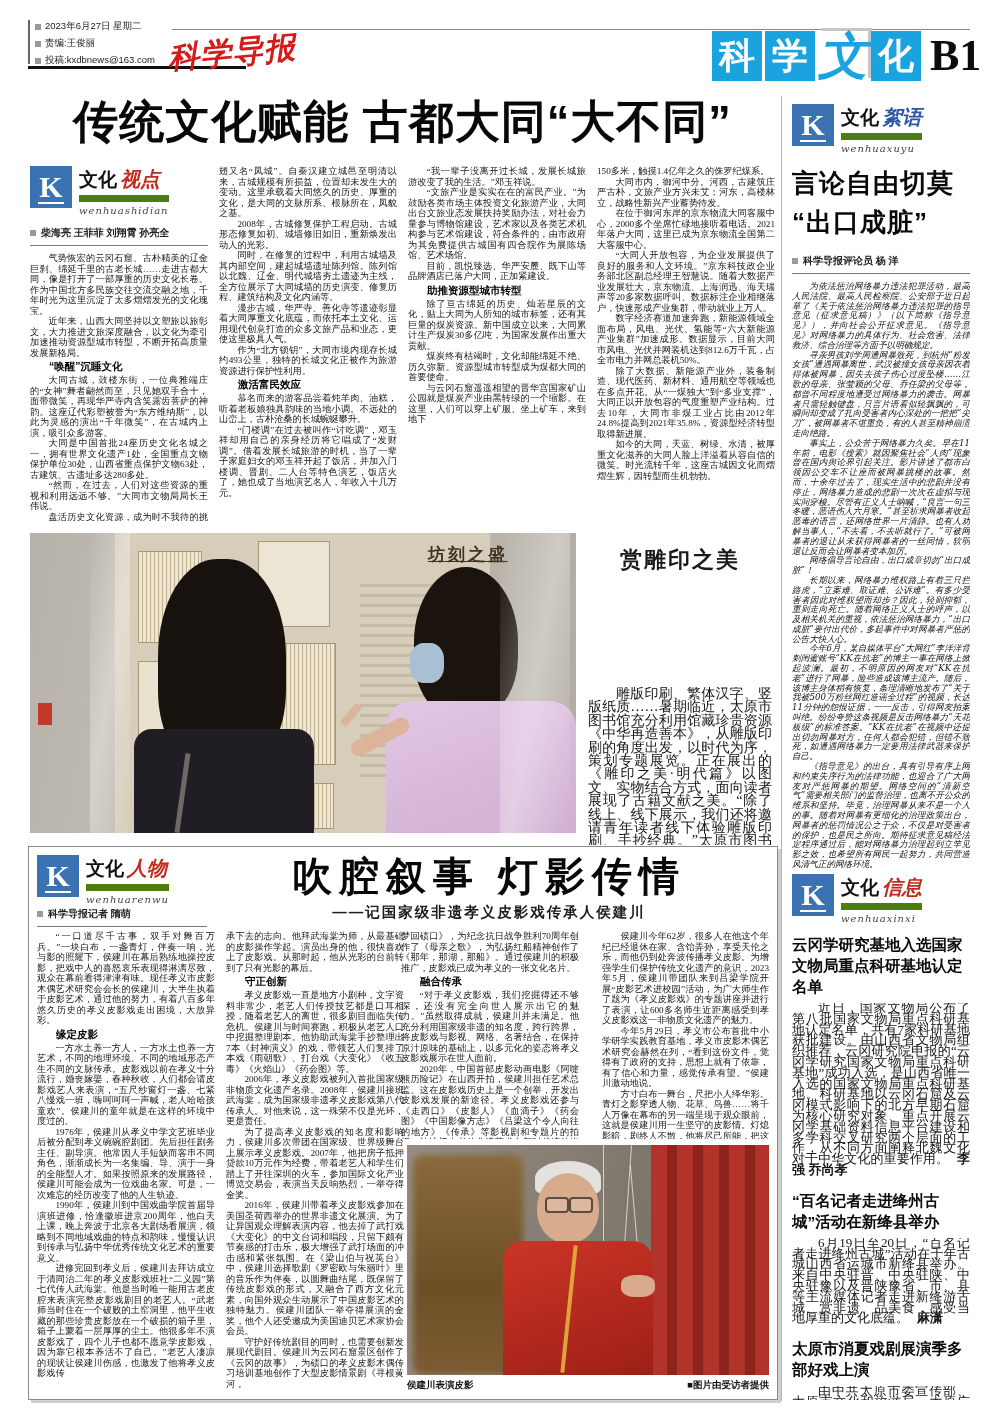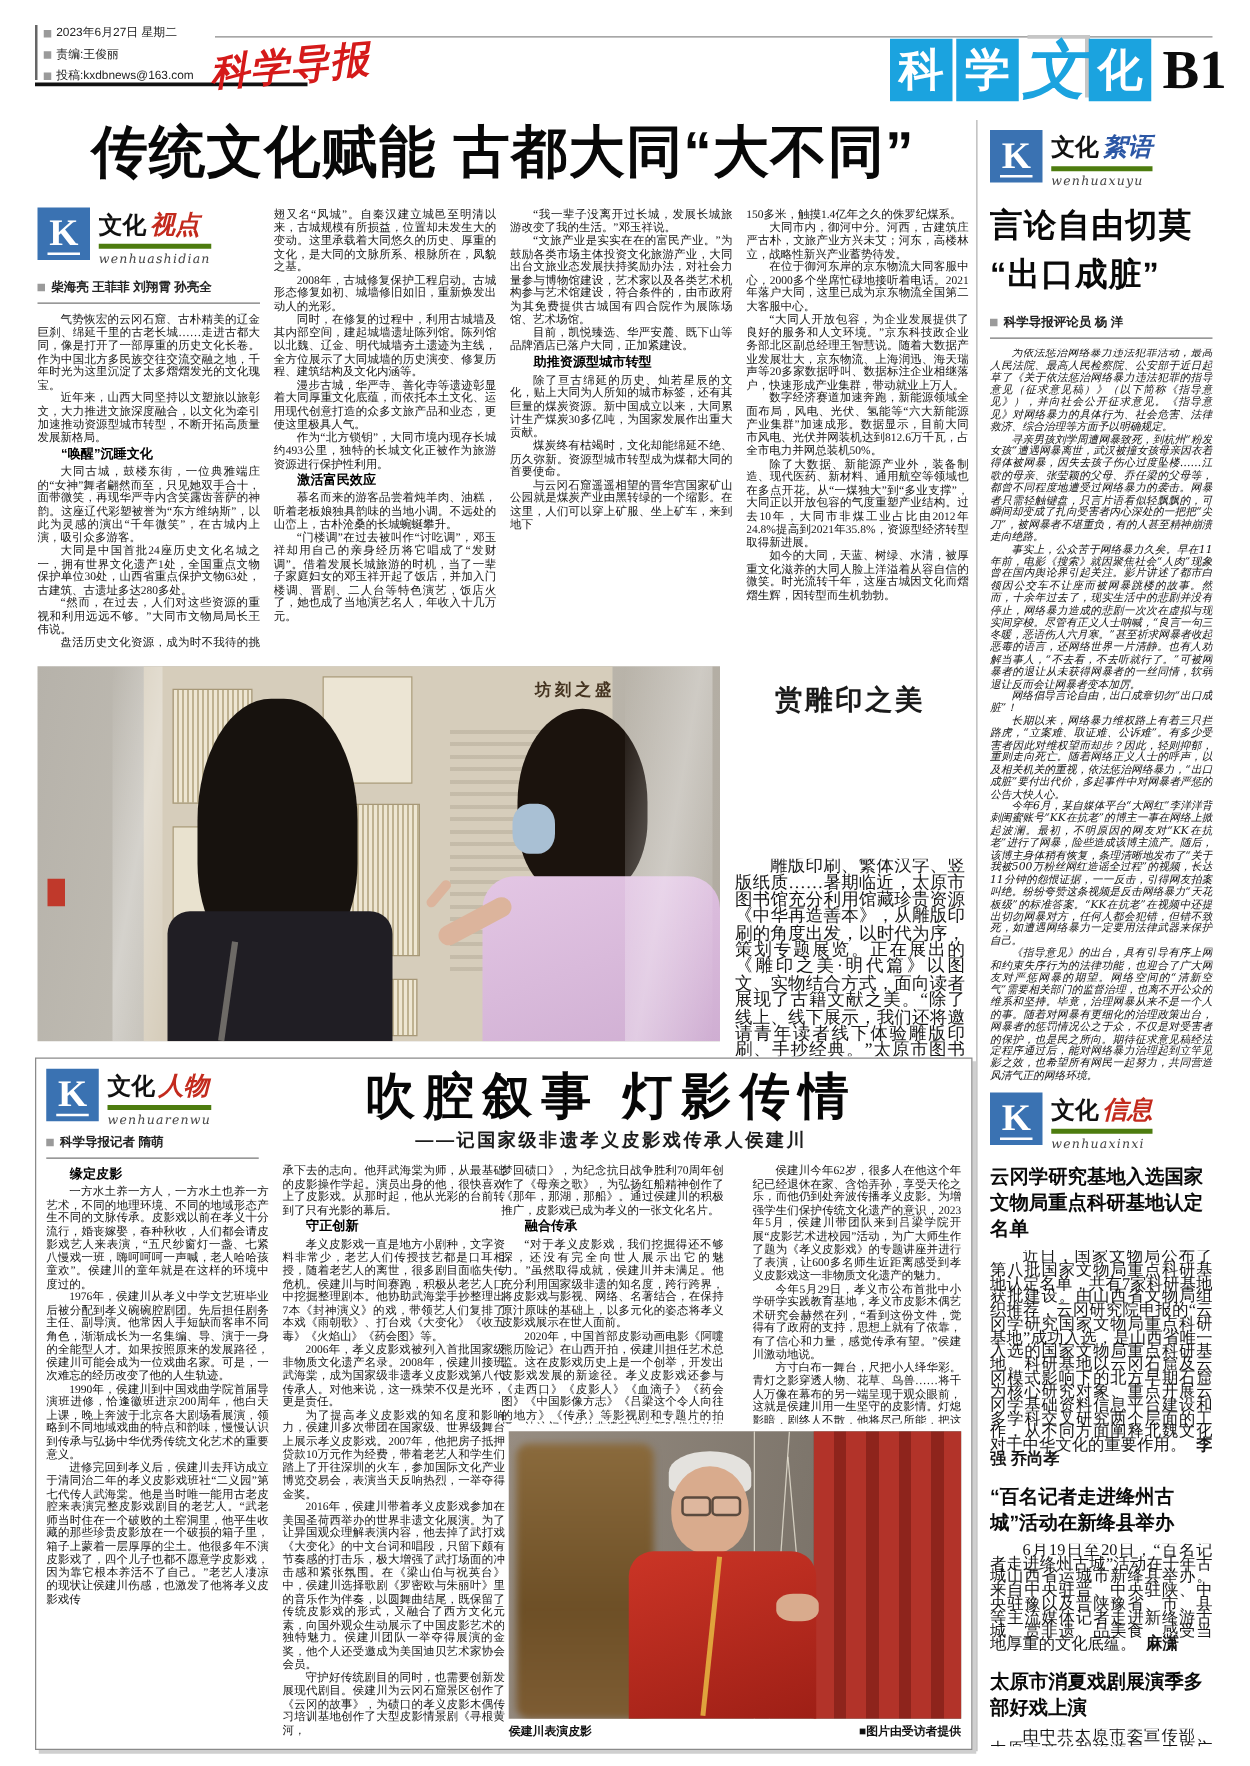--- a/index.html
+++ b/index.html
@@ -22,21 +22,21 @@
   
   .headline{font-family:"Liberation Sans",sans-serif;font-weight:900;font-size:45px;letter-spacing:1px;
             text-align:center;color:#080808;white-space:nowrap;}
 
   
   .badge{display:flex;align-items:flex-start;}
   .badge .kbox{width:42px;height:42px;background:#3a72b2;color:#fff;font-family:"Liberation Serif",serif;
                font-weight:bold;font-size:30px;display:flex;align-items:center;justify-content:center;position:relative;flex:0 0 42px;}
   .badge .kbox i{position:absolute;bottom:4px;left:8px;right:8px;height:2px;background:#fff;}
   .badge .btxt{margin-left:7px;}
-  .badge .brow{display:flex;align-items:baseline;border-bottom:4px solid #4d7c0f;padding-bottom:2px;}
+  .badge .brow{display:flex;align-items:baseline;border-bottom:7px solid #4d7c0f;padding-bottom:2px;}
   .badge .bp{font-family:"Liberation Sans",sans-serif;font-weight:900;font-size:19px;color:#111;}
   .badge .ba{font-family:"DejaVu Serif",serif;font-style:italic;font-weight:bold;font-size:20px;margin-left:3px;}
   .badge .ba.red{color:#c32a1d;} .badge .ba.blue{color:#2c57a5;}
   .badge .bpy{font-family:"DejaVu Serif",serif;font-style:italic;font-size:10px;color:#444;margin-top:3px;letter-spacing:1px;}
 
   
   .byline{font-family:"Liberation Sans",sans-serif;font-weight:bold;font-size:10px;color:#222;
           border-bottom:1px solid #777;padding-bottom:5px;display:flex;align-items:center;gap:5px;}
 
   
@@ -63,21 +63,21 @@
   
   .pbox{border:1px solid #8a8a8a;box-shadow:3px 3px 0 #cfcfcf;background:#fff;}
   .ptitle{font-family:"Liberation Sans",sans-serif;font-weight:900;font-size:40px;letter-spacing:7px;text-align:center;color:#070707;white-space:nowrap;}
   .psub{font-family:"Liberation Sans",sans-serif;font-weight:700;font-size:14.5px;letter-spacing:2px;text-align:center;color:#1c1c1c;}
 
   .vdiv{width:1px;background:#b3b3b3;}
 
   
   .museum{background:linear-gradient(100deg,#b6b2aa,#c8c4ba 40%,#b0aaa0);overflow:hidden;}
   .m-panel{position:absolute;left:85px;top:0;width:375px;height:100%;background:#d6cdbb;}
-  .m-band{position:absolute;font-family:"Liberation Serif",serif;font-weight:bold;color:#43321f;font-size:13px;letter-spacing:3px;}
+  .m-band{position:absolute;font-family:"Liberation Serif",serif;font-weight:bold;color:#43321f;font-size:17px;letter-spacing:3px;text-decoration:underline;}
   .sheet{position:absolute;background:repeating-linear-gradient(90deg,#eee6d2 0 3px,#bfb291 3px 4px);border:1px solid #a79877;}
   .m-refl{position:absolute;top:0;bottom:0;width:40px;background:linear-gradient(100deg,rgba(255,255,255,0) 0%,rgba(255,255,255,.35) 50%,rgba(255,255,255,0) 100%);}
   .hairL{position:absolute;background:#17120e;border-radius:46% 46% 38% 38%;}
   .bodyL{position:absolute;background:#201e24;border-radius:18px 18px 0 0;}
   .strap{position:absolute;width:5px;background:#6d6a66;transform:rotate(8deg);}
   .hairR{position:absolute;background:#1b130d;border-radius:50% 50% 40% 40%;}
   .jacketR{position:absolute;background:linear-gradient(160deg,#e3c6e4,#cfaed2);border-radius:26px 26px 0 0;}
   .maskR{position:absolute;background:#a9c0d4;border-radius:40%;}
   .armR{position:absolute;background:#dcb49c;border-radius:8px;}
   .tagred{position:absolute;background:#c0392b;}
@@ -301,20 +301,21 @@
     </div>
     <div class="abs ptitle" style="left:180px;top:2px;width:560px;">吹腔叙事 灯影传情</div>
     <div class="abs psub" style="left:180px;top:56px;width:560px;">——记国家级非遗孝义皮影戏传承人侯建川</div>
 
     <div class="abs byline" style="left:8px;top:60px;width:170px;">
       <span class="sq"></span>
         <span>科学导报记者 隋萌</span>
     </div>
 
     <div class="abs col" style="left:8px;top:84px;width:178px;height:458px;">
+        <p class="para">“一口道尽千古事，双手对舞百万兵。”一块白布，一盏青灯，伴奏一响，光与影的照耀下，侯建川在幕后熟练地操控皮影，把戏中人的喜怒哀乐表现得淋漓尽致，观众在幕前看得津津有味。现任孝义市皮影木偶艺术研究会会长的侯建川，大半生执着于皮影艺术，通过他的努力，有着八百多年悠久历史的孝义皮影戏走出困境，大放异彩。</p>
         <div class="sub">缘定皮影</div>
         <p class="para">一方水土养一方人，一方水土也养一方艺术，不同的地理环境、不同的地域形态产生不同的文脉传承。皮影戏以前在孝义十分流行，婚丧嫁娶，春种秋收，人们都会请皮影戏艺人来表演，“五尺纱窗灯一盏、七紧八慢戏一班，嗨呵呵呵一声喊，老人哈哈孩童欢”。侯建川的童年就是在这样的环境中度过的。</p>
         <p class="para">1976年，侯建川从孝义中学文艺班毕业后被分配到孝义碗碗腔剧团。先后担任剧务主任、副导演。他常因人手短缺而客串不同角色，渐渐成长为一名集编、导、演于一身的全能型人才。如果按照原来的发展路径，侯建川可能会成为一位戏曲名家。可是，一次难忘的经历改变了他的人生轨迹。</p>
         <p class="para">1990年，侯建川到中国戏曲学院首届导演班进修，恰逢徽班进京200周年，他白天上课，晚上奔波于北京各大剧场看展演，领略到不同地域戏曲的特点和韵味，慢慢认识到传承与弘扬中华优秀传统文化艺术的重要意义。</p>
         <p class="para">进修完回到孝义后，侯建川去拜访成立于清同治二年的孝义皮影戏班社“二义园”第七代传人武海棠。他是当时唯一能用古老皮腔来表演完整皮影戏剧目的老艺人。“武老师当时住在一个破败的土窑洞里，他平生收藏的那些珍贵皮影放在一个破损的箱子里，箱子上蒙着一层厚厚的尘土。他很多年不演皮影戏了，四个儿子也都不愿意学皮影戏，因为靠它根本养活不了自己。”老艺人凄凉的现状让侯建川伤感，也激发了他将孝义皮影戏传</p>
       </div>
     <div class="abs col" style="left:197px;top:84px;width:178px;height:458px;">
         <p class="para noind">承下去的志向。他拜武海棠为师，从最基础的皮影操作学起。演员出身的他，很快喜欢上了皮影戏。从那时起，他从光彩的台前转到了只有光影的幕后。</p>
         <div class="sub">守正创新</div>
         <p class="para">孝义皮影戏一直是地方小剧种，文字资料非常少，老艺人们传授技艺都是口耳相授，随着老艺人的离世，很多剧目面临失传危机。侯建川与时间赛跑，积极从老艺人口中挖掘整理剧本。他协助武海棠手抄整理出7本《封神演义》的戏，带领艺人们复排了本戏《雨朝歌》、打台戏《大变化》《收五毒》《火焰山》《药会图》等。</p>

